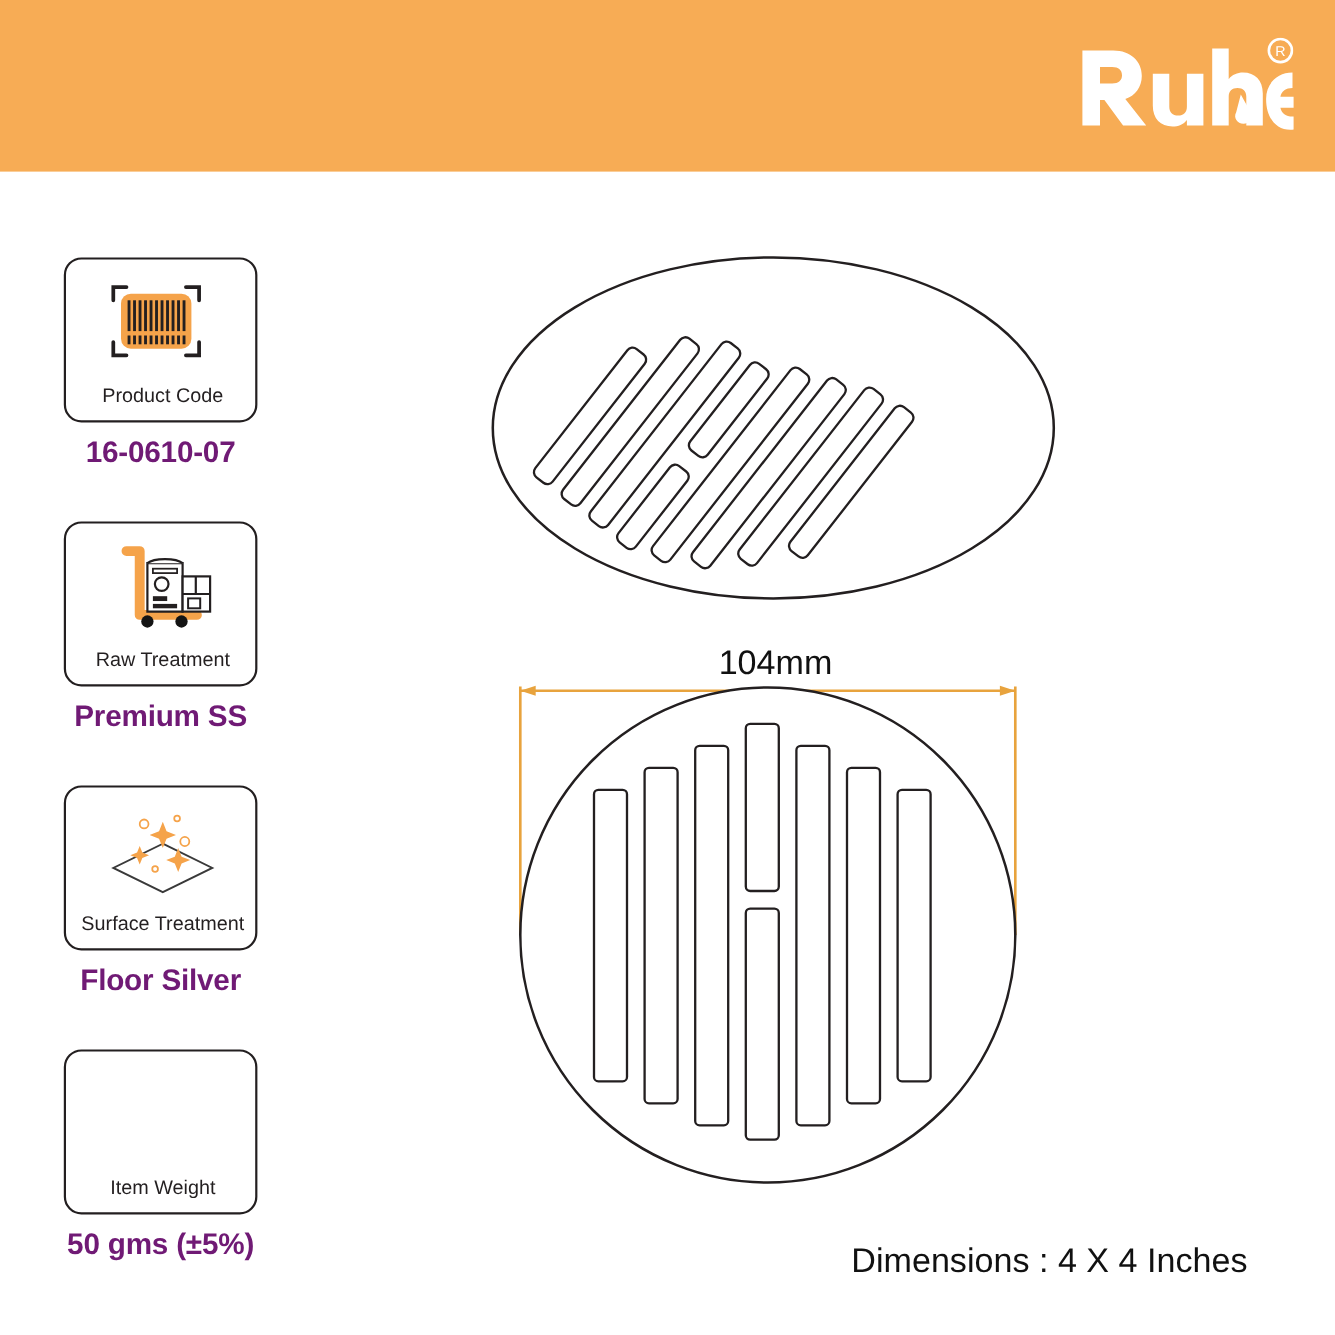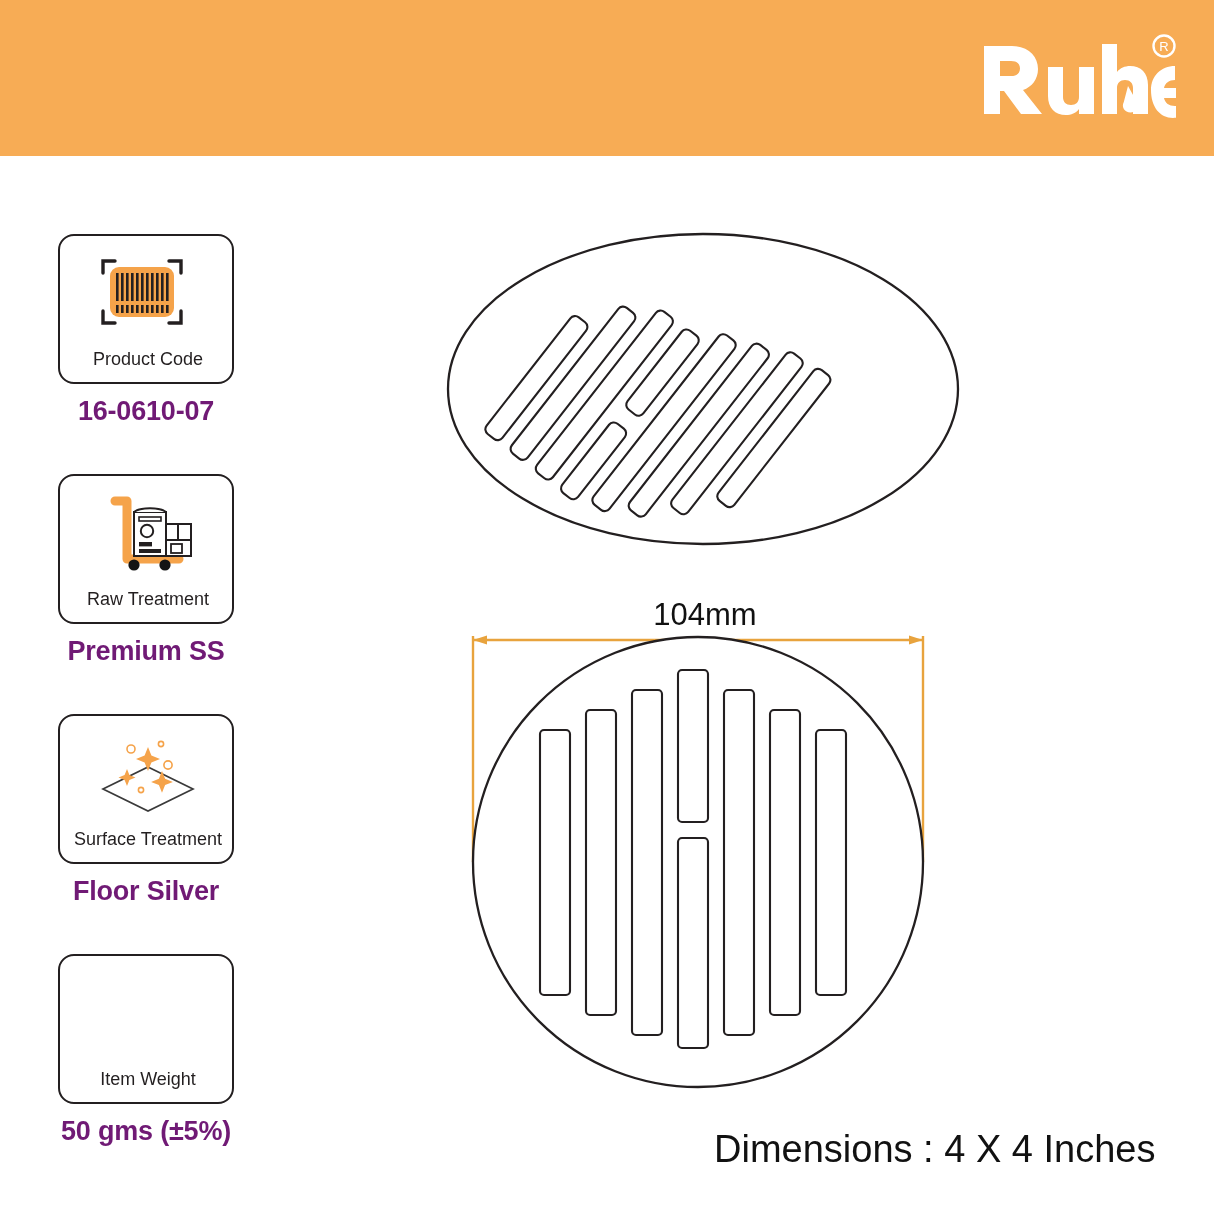--- a/index.html
+++ b/index.html
@@ -102,31 +102,31 @@
   .drawing-top {
     position: absolute;
     left: 440px;
     top: 214px;
     width: 540px;
     height: 380px;
   }
   .drawing-bottom {
     position: absolute;
     left: 455px;
-    top: 600px;
+    top: 588px;
     width: 500px;
     height: 500px;
   }
   .dims-caption {
     position: absolute;
     left: 714px;
     top: 1128px;
     width: 480px;
-    text-align: left;
-    font-size: 38px;
+    text-align: center;
+    font-size: 31px;
     color: #111111;
     white-space: nowrap;
   }
 </style>
 </head>
 <body>
 
 <div class="header">
 
   <div class="brand">

